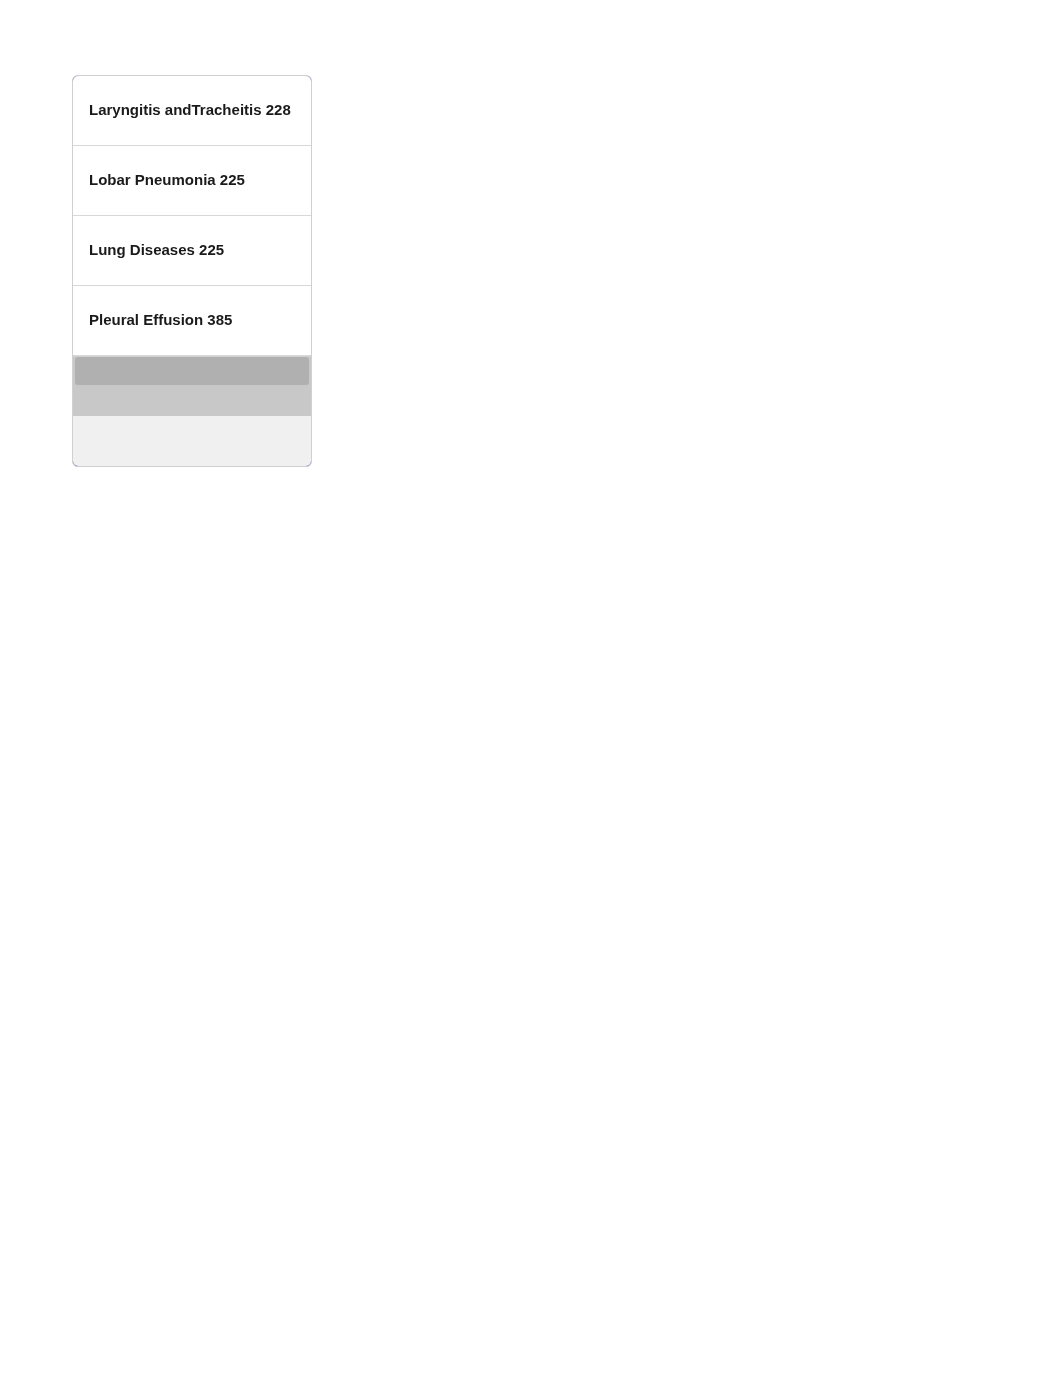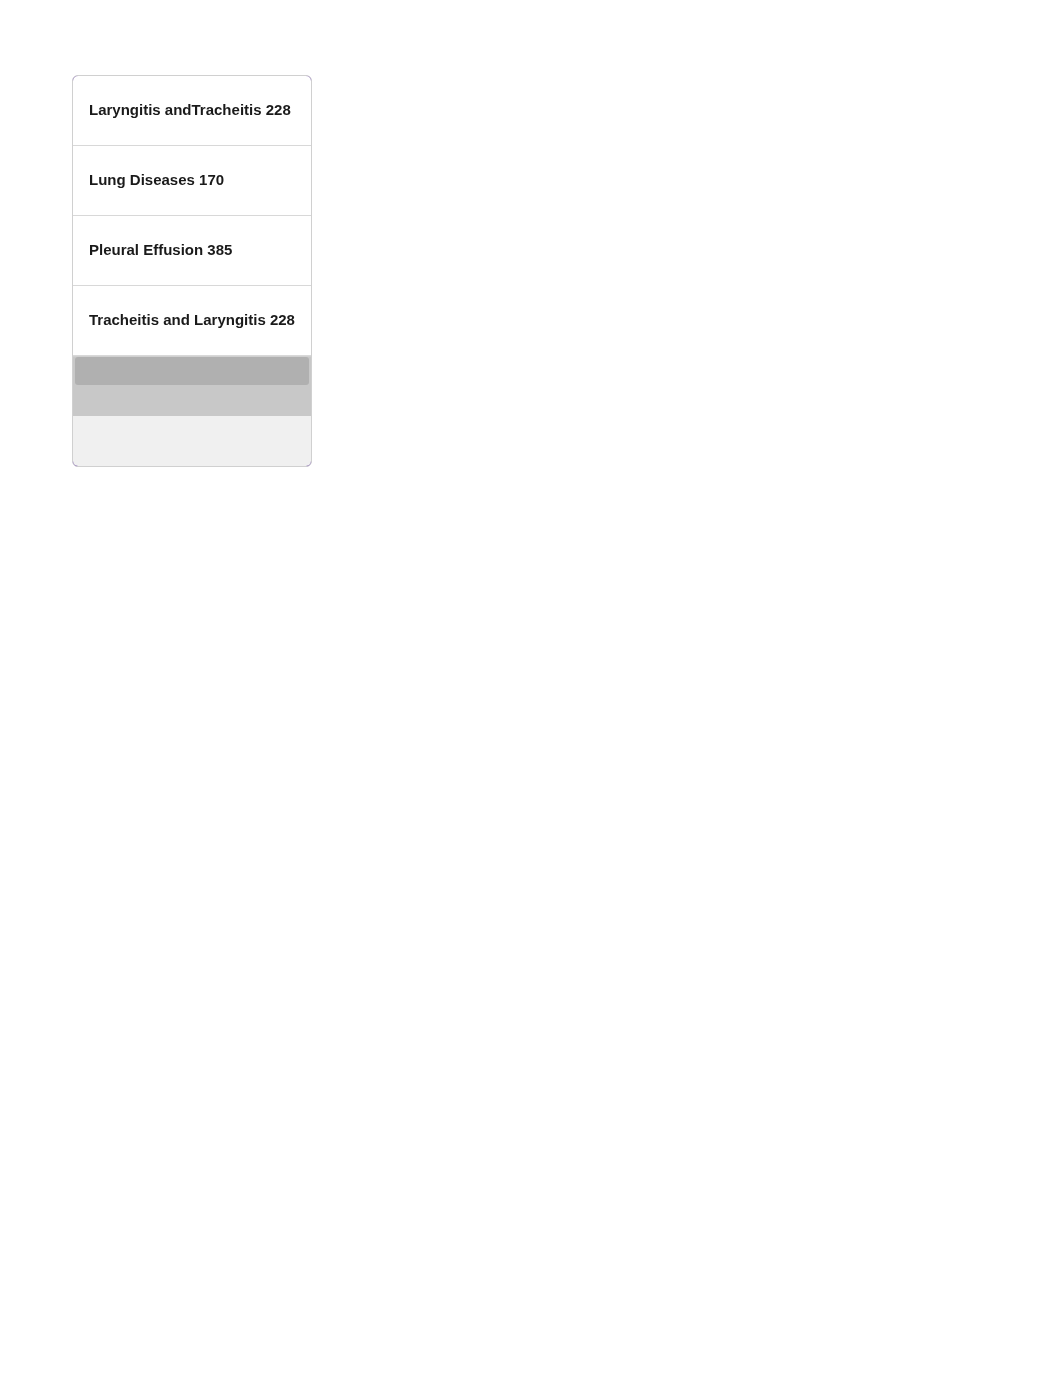--- a/index.html
+++ b/index.html
@@ -68,25 +68,25 @@
   </style>
 </head>
 <body>
 
 <div class="panel">
 
 <div class="list-item">
       <span class="list-item-label">Laryngitis andTracheitis 228</span>
     </div>
     <div class="list-item">
-      <span class="list-item-label">Lung Diseases 170</span>
+      <span class="list-item-label">Lobar Pneumonia 225</span>
+    </div>
+    <div class="list-item">
+      <span class="list-item-label">Lung Diseases 225</span>
     </div>
     <div class="list-item">
       <span class="list-item-label">Pleural Effusion 385</span>
-    </div>
-    <div class="list-item">
-      <span class="list-item-label">Tracheitis and Laryngitis 228</span>
     </div>
     <div class="scroll-area">
       <div class="scroll-thumb"></div>
     </div>
     <div class="bottom-blank"></div>
   </div>
 
 </body></html>

